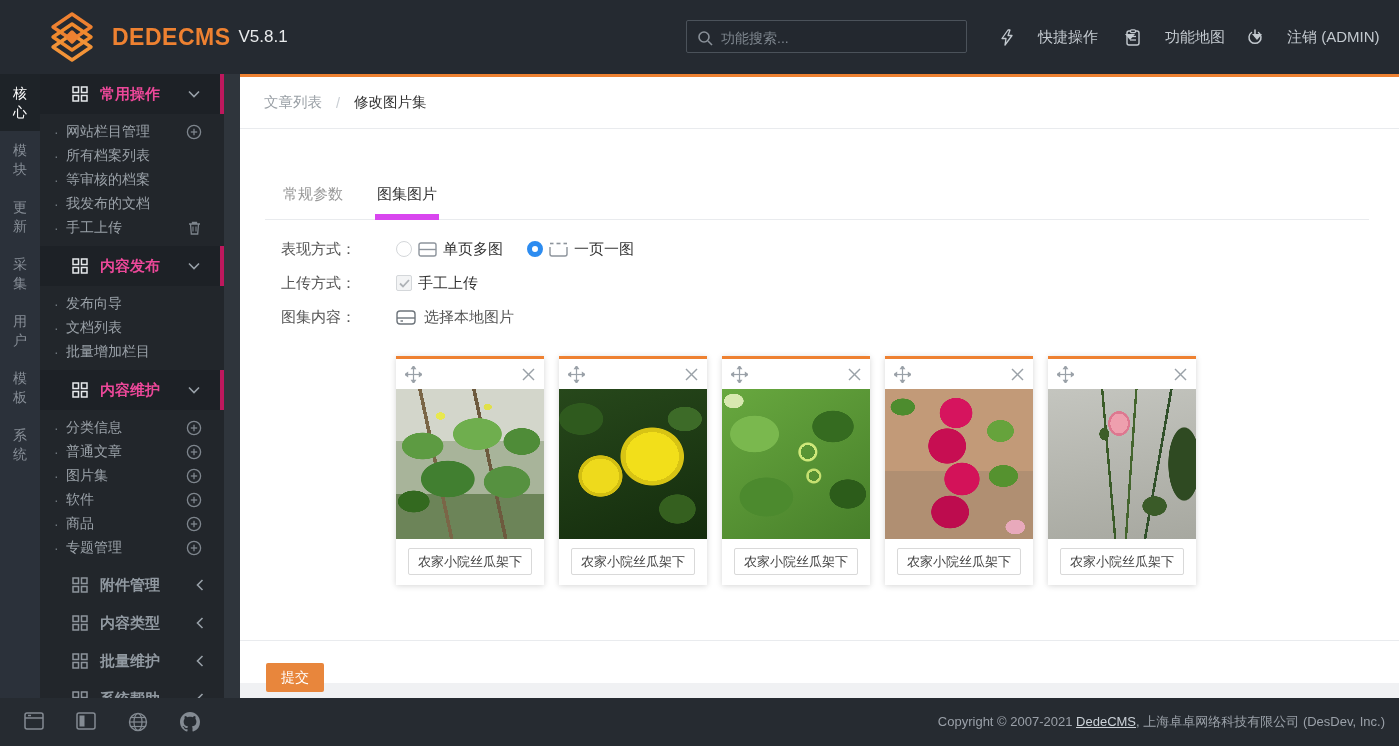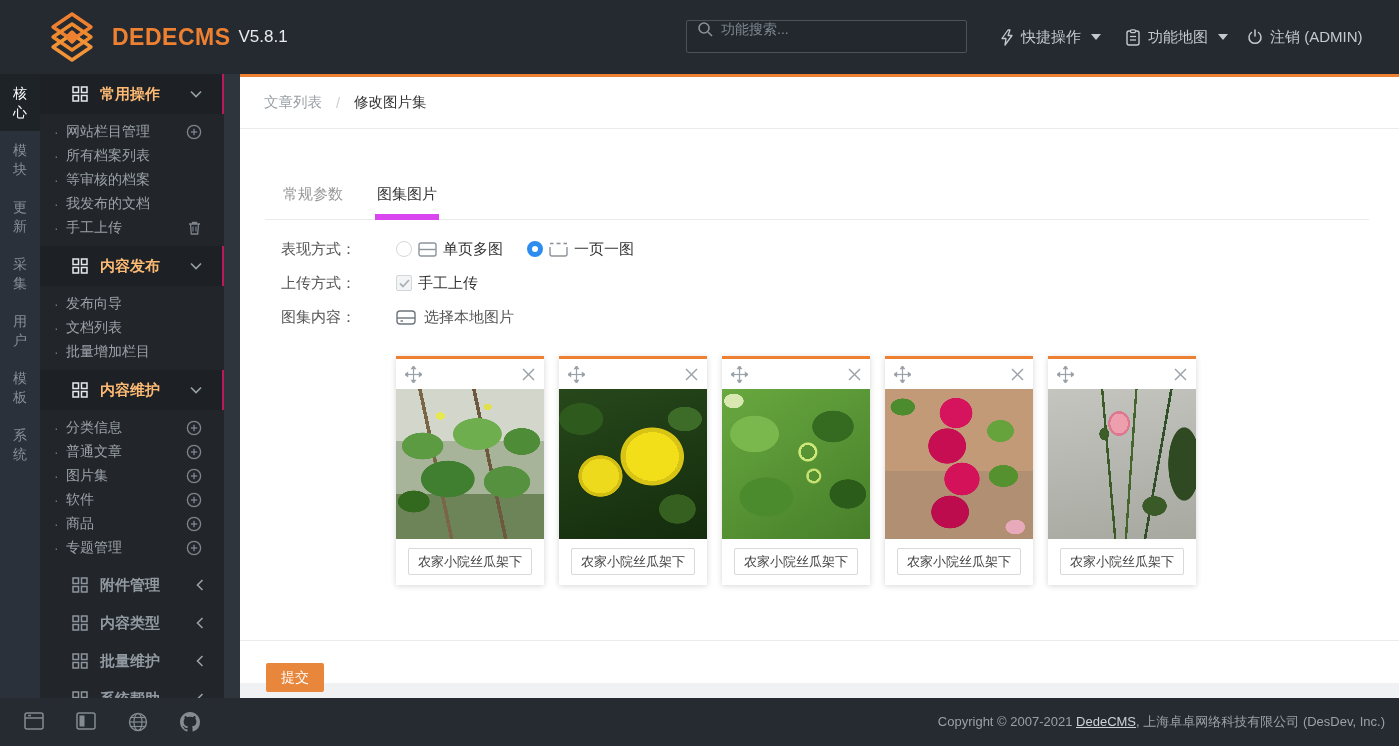--- a/index.html
+++ b/index.html
@@ -6,37 +6,37 @@
   html,body { width:1399px; height:746px; overflow:hidden; }
   body { font-family:"Liberation Sans","DejaVu Sans",sans-serif; background:#f0f1f3; }
   .app { position:relative; width:1399px; height:746px; overflow:hidden; }
 
   
   .hdr { position:absolute; left:0; top:0; width:1399px; height:74px; background:#252a31; z-index:30; }
   .logo { position:absolute; left:46px; top:11px; width:52px; height:52px; }
   .brand { position:absolute; left:112px; top:0; height:74px; display:flex; align-items:center; gap:8px; }
   .brand .nm { color:#ee8131; font-size:23px; font-weight:bold; letter-spacing:.5px; }
   .brand .ver { color:#e8eaec; font-size:17px; }
-  .srch { position:absolute; left:686px; top:20px; width:281px; height:33px; border:1px solid #4b525a; border-radius:2px; display:flex; align-items:flex-start; padding:0 10px; gap:8px; background:#23282f; }
+  .srch { position:absolute; left:686px; top:20px; width:281px; height:33px; border:1px solid #4b525a; border-radius:2px; display:flex; align-items:flex-end; padding:6px 10px; gap:8px; background:#23282f; }
   .srch input { flex:1; background:transparent; border:none; outline:none; color:#aeb5bc; font-size:14px; font-family:inherit; }
   .srch input::placeholder { color:#7e868e; }
-  .hnav { position:absolute; top:0; height:74px; display:flex; align-items:center; gap:7px; color:#c3c9cf; font-size:15px; cursor:pointer; }
+  .hnav { position:absolute; top:0; height:74px; display:flex; align-items:center; gap:24px; color:#c3c9cf; font-size:15px; cursor:pointer; }
   .hnav.qa { left:1000px; } .hnav.fm { left:1125px; } .hnav.lo { left:1247px; }
   .caret { width:0; height:0; border-left:5px solid transparent; border-right:5px solid transparent; border-top:6px solid #c3c9cf; margin-left:3px; }
 
   
   .rail { position:absolute; left:0; top:74px; width:40px; height:624px; background:#2b313a; z-index:20; }
   .rail-it { width:40px; height:57px; display:flex; align-items:center; justify-content:center; color:#878e97; font-size:14px; cursor:pointer; }
   .rail-it span { width:15px; line-height:19px; word-break:break-all; text-align:center; display:block; }
   .rail-it.act { background:#1e2328; color:#fff; }
 
   
   .menu { position:absolute; left:40px; top:74px; width:184px; height:624px; background:#22262b; overflow:hidden; z-index:20; }
   .gutter { position:absolute; left:224px; top:74px; width:16px; height:624px; background:#2f353c; z-index:20; }
-  .sec-h { position:relative; height:40px; display:flex; align-items:center; gap:12px; padding:0 20px 0 32px; background:#1d2126; border-right:2px solid #be185d; color:#fdba74; font-size:15px; font-weight:bold; cursor:pointer; }
+  .sec-h { position:relative; height:40px; display:flex; align-items:center; gap:12px; padding:0 20px 0 32px; background:#1d2126; border-right:4px solid #be185d; color:#ec4899; font-size:15px; font-weight:bold; cursor:pointer; }
   .sec-h .ttl { flex:1; }
   .sec-h.closed { background:transparent; border-right:none; color:#9199a1; height:38px; }
   .slist { padding:6px 0; }
   .s-it { position:relative; height:24px; display:flex; align-items:center; color:#9aa1a8; font-size:14px; padding-left:26px; cursor:pointer; }
   .s-it .dot { position:absolute; left:14px; color:#6f767d; }
   .s-it .ric { position:absolute; right:22px; top:4px; }
 
   
   .content { position:absolute; left:240px; top:74px; width:1159px; height:624px; background:#f0f1f3; }
   .accent { height:3px; background:#ee8131; }

